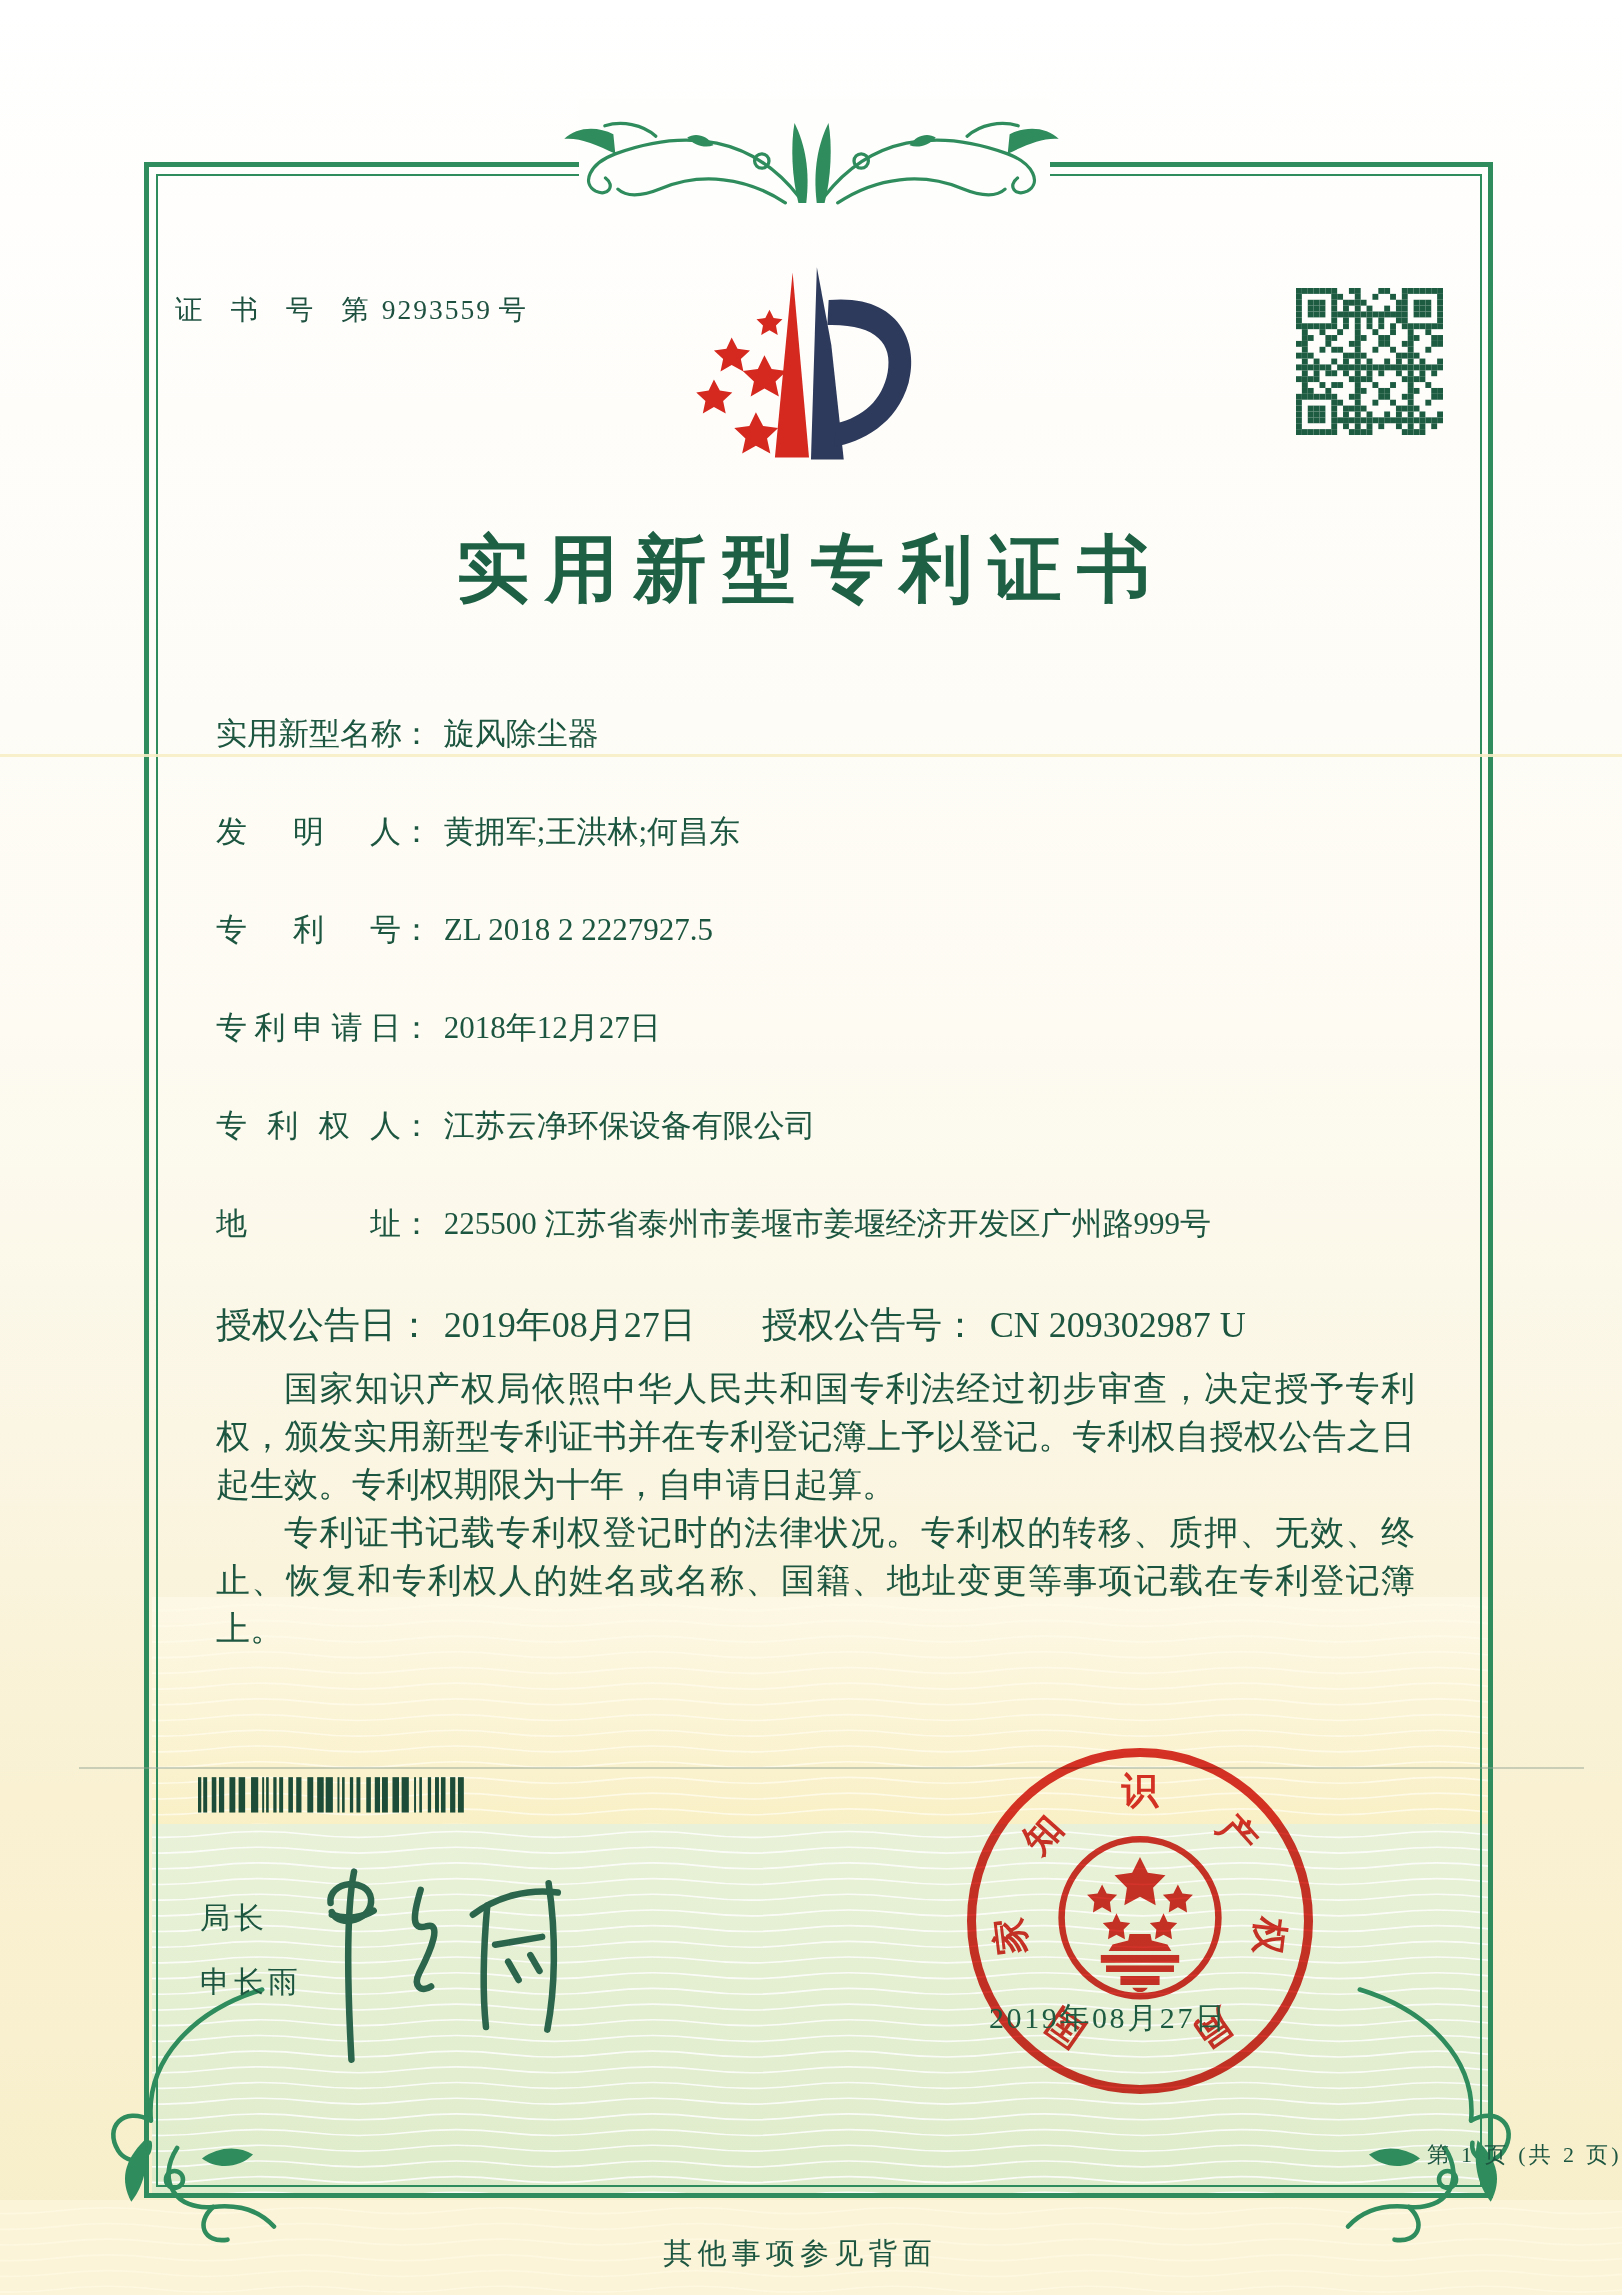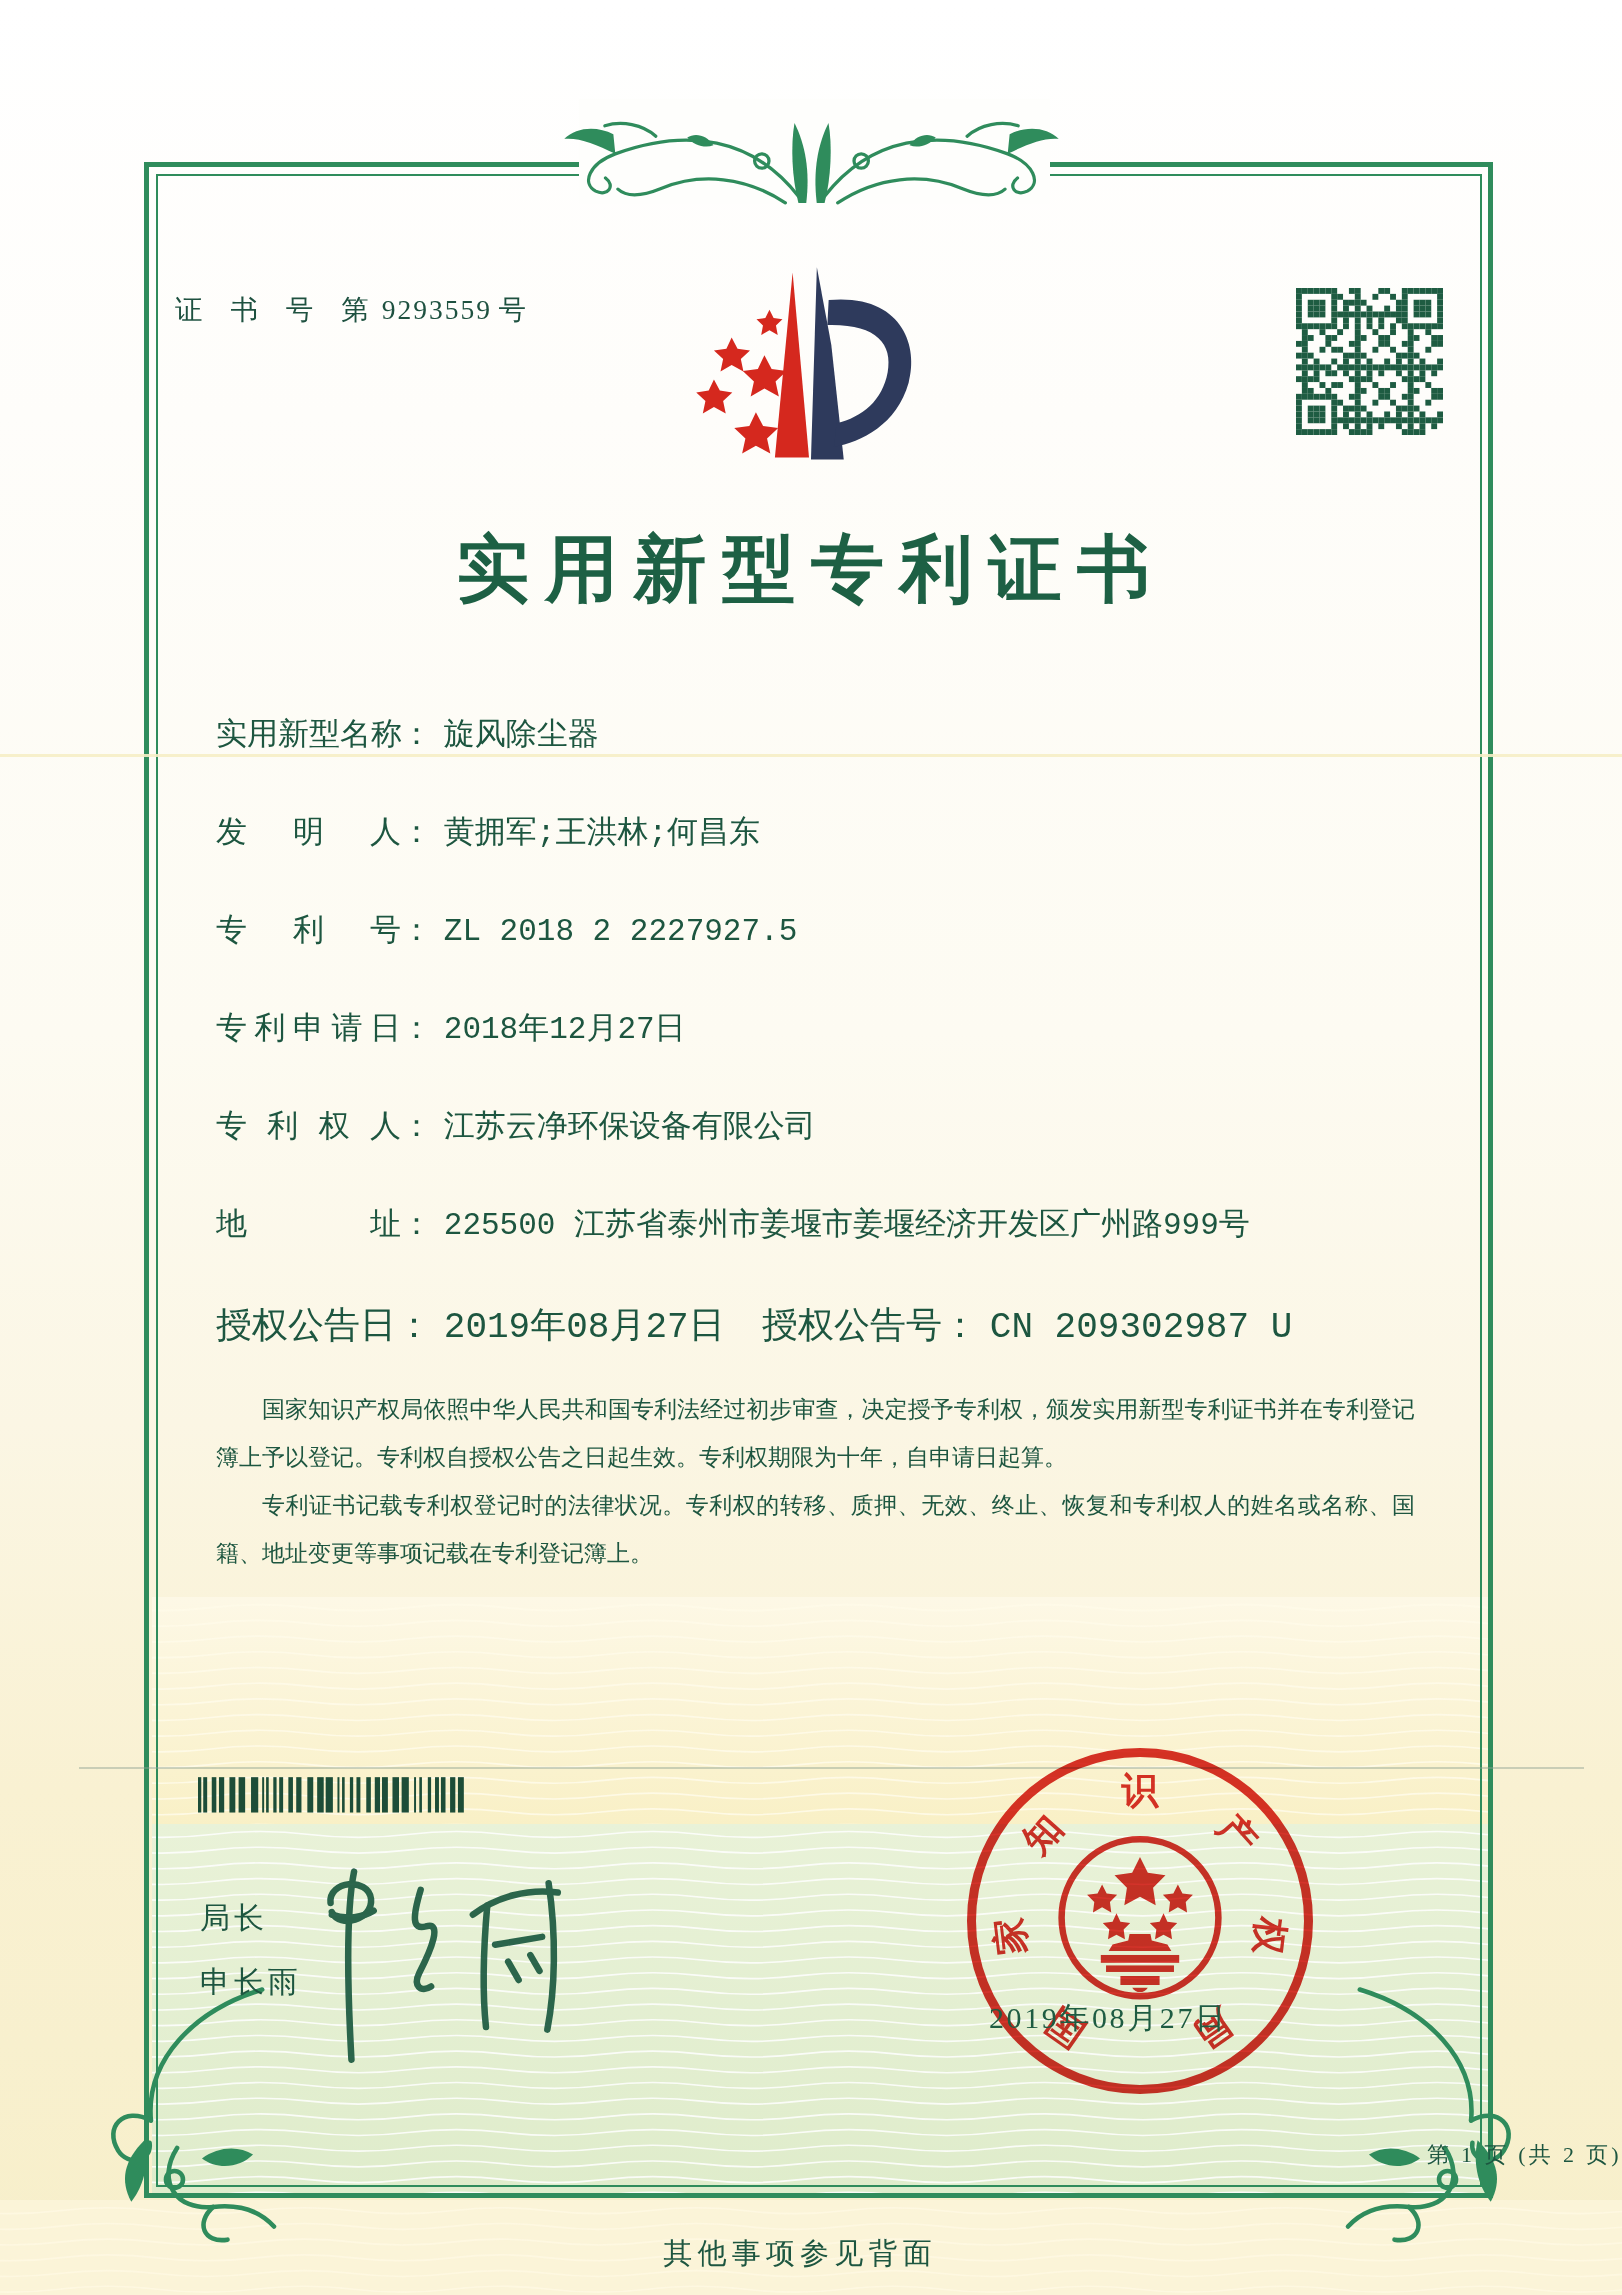--- a/index.html
+++ b/index.html
@@ -25,29 +25,29 @@
   .artifact2 { left:79px; top:1767px; width:1505px; height:2px; background:#8fa292; opacity:.45; }
   
   .cert-number { left:175px; top:292px; font-size:27.5px; color:#1e5140; white-space:nowrap; }
   .cert-number .pfx { letter-spacing:10.5px; }
   .cert-number .num { letter-spacing:2px; margin-left:2.6px; }
   .cert-number .sfx { margin-left:6.5px; }
   .doc-title { left:0; top:521px; width:1622px; text-align:center; font-size:73px; font-weight:bold;
                color:#1d6044; letter-spacing:15.7px; white-space:nowrap; }
   
   .fields { left:216px; top:713px; width:1204px; }
-  .field-row { position:relative; height:98px; font-size:31px; color:#1d5640; white-space:nowrap;font-family:Liberation Mono, monospace; }
+  .field-row { position:relative; height:98px; font-size:31px; color:#1d5640; white-space:nowrap; }
   .field-row.small { font-size:36px; }
   .f-label { display:inline-block; width:185px; text-align:justify; text-align-last:justify; vertical-align:top; }
   .field-row.small .f-label { width:auto; text-align-last:auto; }
   .f-colon { margin-right:11.8px; }
   .f-pair2 { position:absolute; left:546px; top:0; }
   
-  .paragraphs { left:216px; top:1365px; width:1199px; font-size:23px; line-height:48px;
-                color:#1d5640; text-align:justify;margin-top:21px; }
+  .paragraphs { left:216px; top:1365px; width:1199px; font-size:34px; line-height:48px;
+                color:#1d5640; text-align:justify; }
   .paragraphs p { text-indent:2em; margin:0; }
   
   .barcode { left:198px; top:1777px; width:275px; height:37px; }
   
   .officer-title { left:200px; top:1898px; font-size:30px; color:#1d5640; letter-spacing:3.9px; }
   .officer-name  { left:200px; top:1962px; font-size:30px; color:#1d5640; letter-spacing:3.9px; }
   .signature { left:308px; top:1852px; }
   
   .seal { left:967px; top:1748px; width:346px; height:346px; mix-blend-mode:multiply; opacity:.95; }
   .seal-ring { position:absolute; left:0; top:0; width:346px; height:346px; border:9.8px solid #d6281f; border-radius:50%; }

